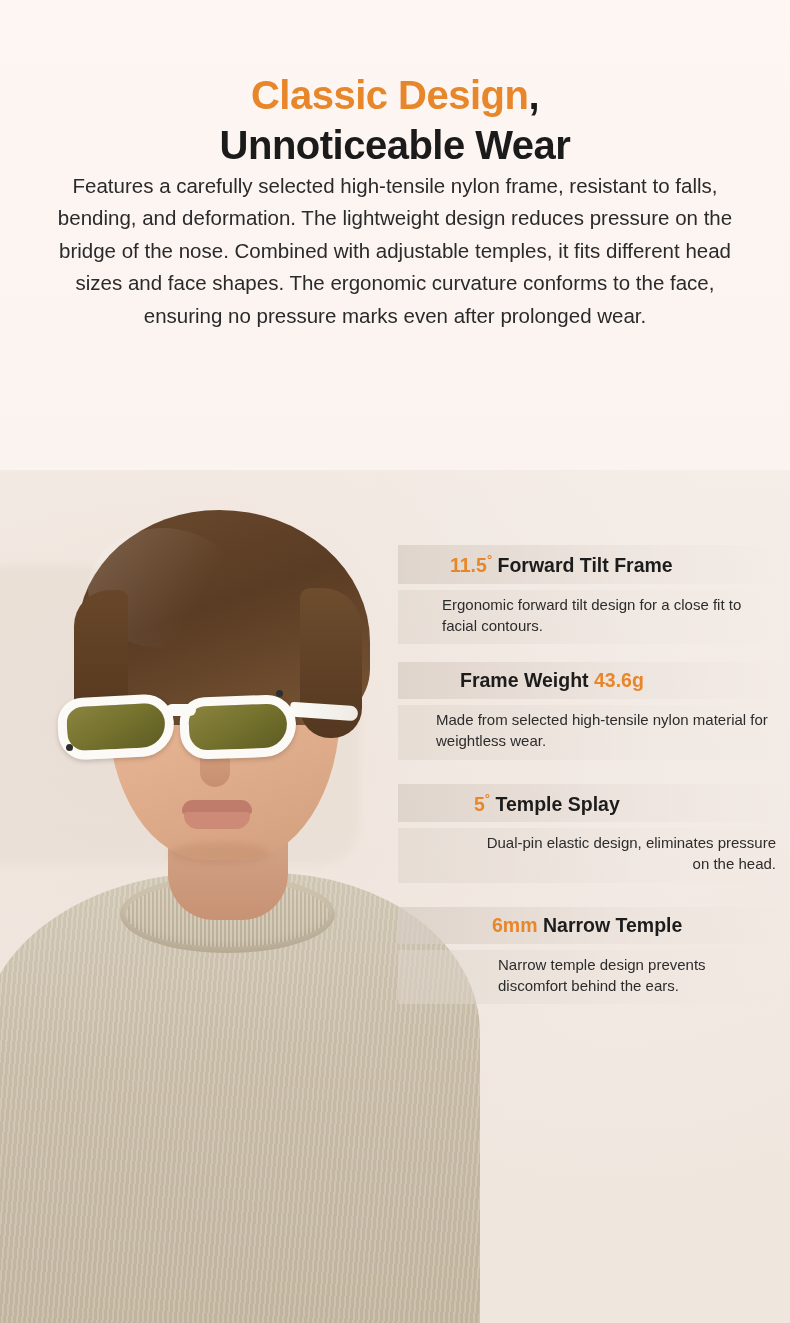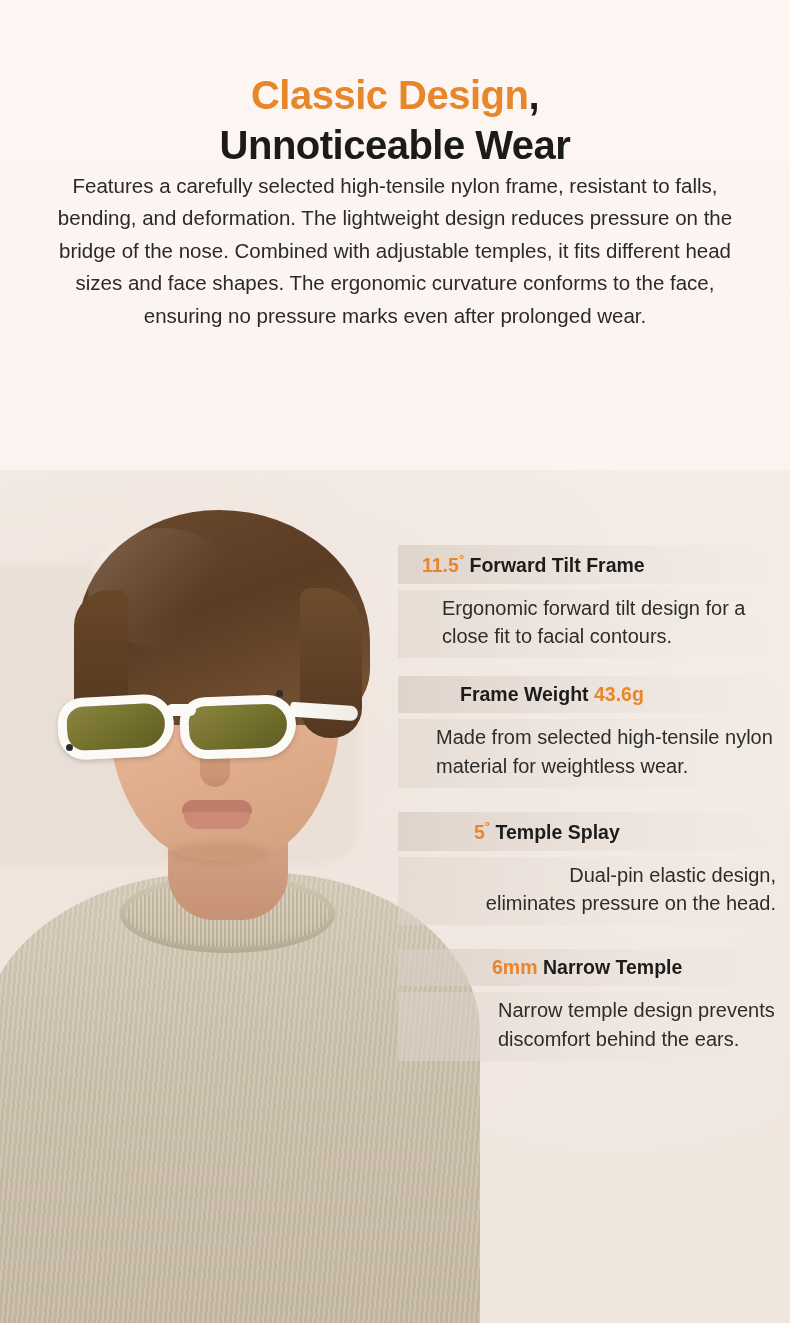--- a/index.html
+++ b/index.html
@@ -214,27 +214,27 @@
     font-weight: bold;
     color: #1c1c1c;
     background: linear-gradient(90deg, rgba(216,205,196,.72) 0%, rgba(226,216,208,.35) 55%, rgba(232,224,217,0) 100%);
     white-space: nowrap;
   }
   .callout-head .num { color: #e8862a; }
   .callout-head .deg { color: #e8862a; font-size: 13px; vertical-align: super; }
   .callout-body {
     margin-top: 6px;
     padding: 4px 14px 8px 46px;
-    font-size: 20px;
+    font-size: 15px;
     line-height: 1.42;
     color: #2c2c2c;
     background: linear-gradient(90deg, rgba(222,212,203,.55) 0%, rgba(233,225,218,.28) 60%, rgba(240,234,229,0) 100%);
   }
   
-  .c0 .callout-head { padding-left: 24px; }
+  .c0 .callout-head { padding-left: 52px; }
   .c0 .callout-body { padding-left: 44px; }
   .c1 .callout-head { padding-left: 62px; }
   .c1 .callout-body { padding-left: 38px; }
   .c2 .callout-head { padding-left: 76px; }
   .c2 .callout-body { padding-left: 78px; text-align: right; }
   .c3 .callout-head { padding-left: 94px; }
   .c3 .callout-body { padding-left: 100px; }
 
   .c0 { margin-left: 0px; }
   .c1 { margin-left: 0px; margin-top: 12px; }

